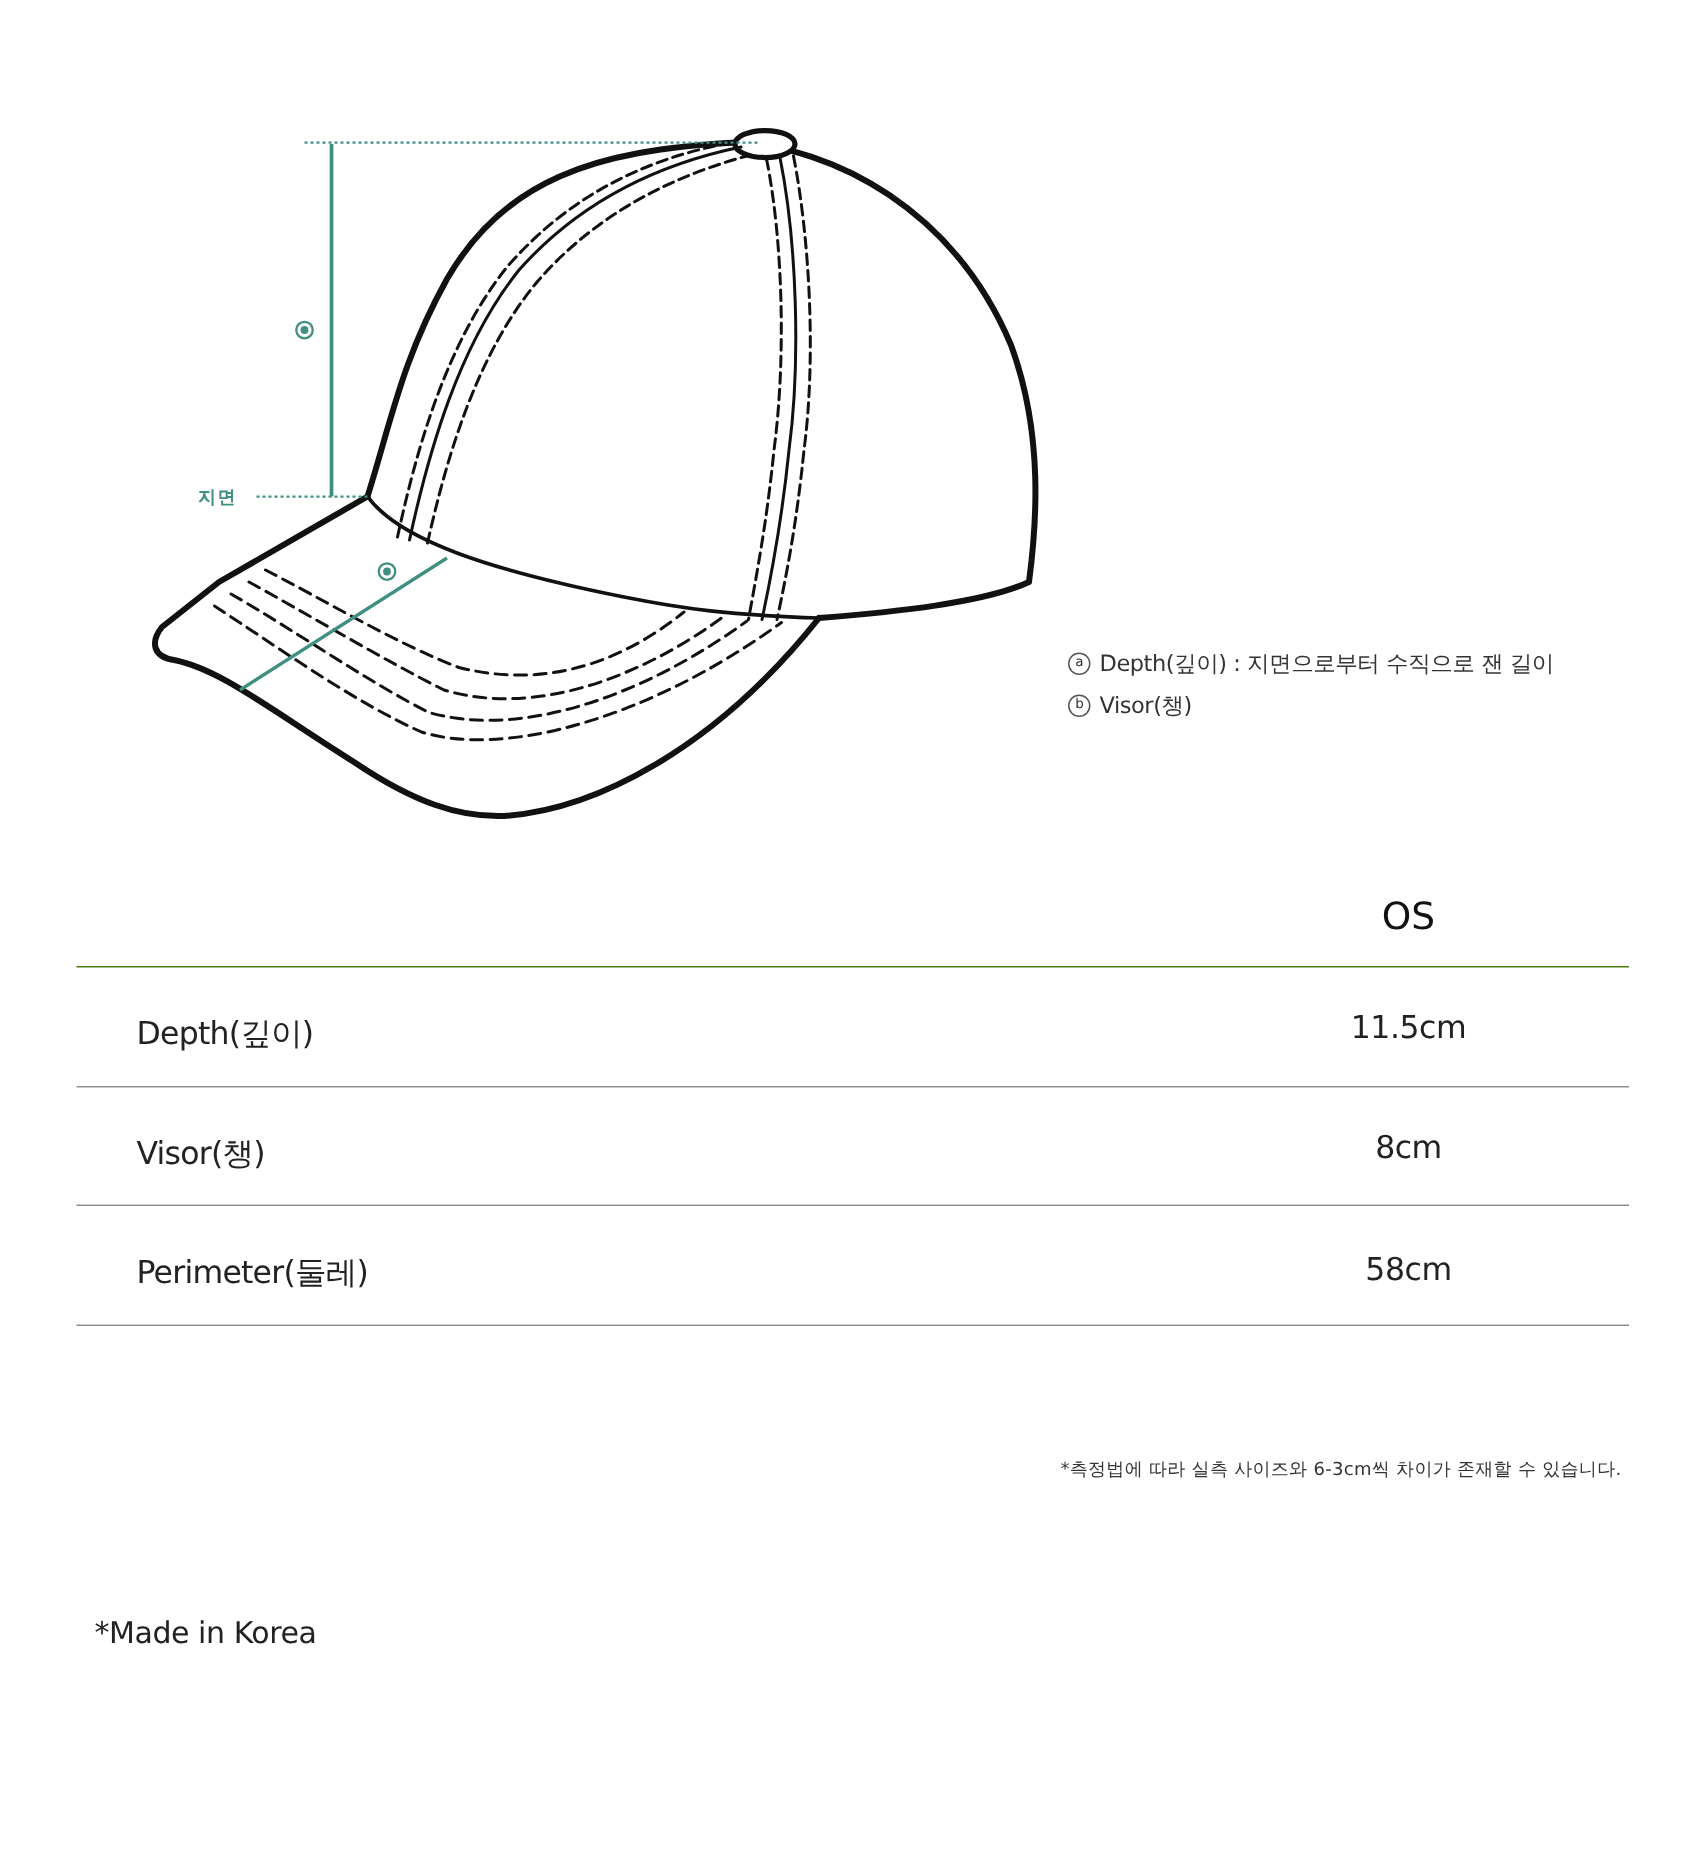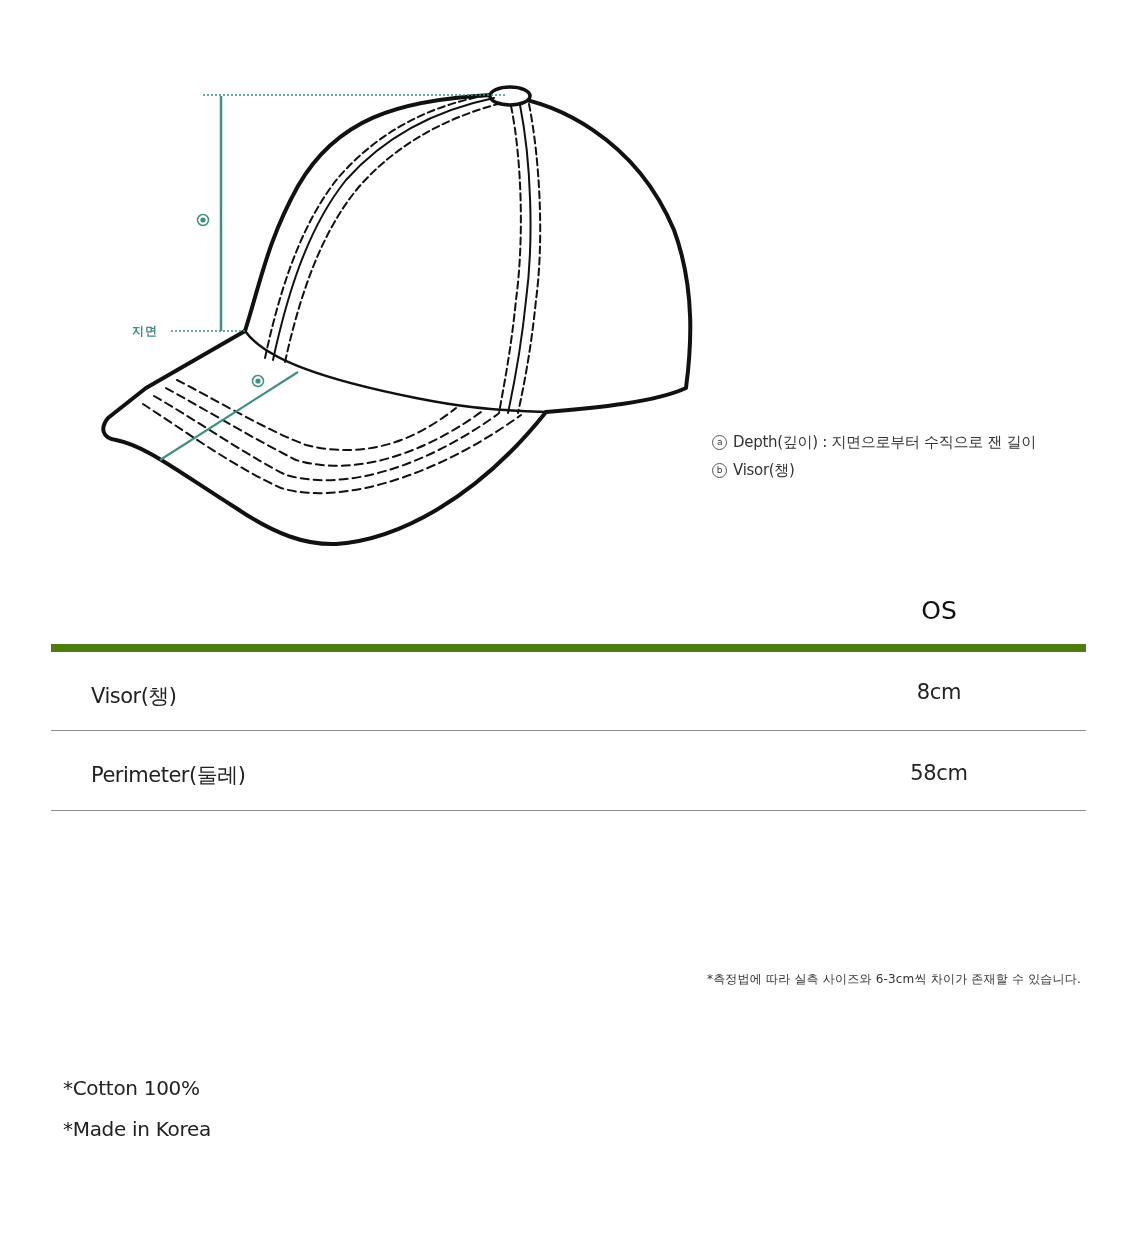--- a/index.html
+++ b/index.html
@@ -63,21 +63,21 @@
       color: #333333;
     }
     .size-table {
       position: absolute;
       left: 51px;
       top: 588px;
       width: 1035px;
     }
     .size-header {
       height: 56px;
-      border-bottom: 8px solid #4d7c0f;
+      border-bottom: 1px solid #4d7c0f;
       position: relative;
     }
     .size-header .col-head {
       position: absolute;
       left: 838px;
       width: 100px;
       text-align: center;
       top: 8px;
       font-size: 25px;
       color: #111111;
@@ -179,28 +179,31 @@
   <div class="legend-row">
     <span class="legend-marker">b</span>
     <span>Visor(챙)</span>
   </div>
 </div>
 
 <div class="size-table">
   <div class="size-header">
     <div class="col-head">OS</div>
   </div>
+  <div class="size-row" style="height:79px;">
+    <div class="row-label" style="top:30px;">Depth(깊이)</div>
+    <div class="row-value" style="top:28px;">11.5cm</div>
+  </div>
   <div class="size-row" style="height:78px;">
     <div class="row-label" style="top:30px;">Visor(챙)</div>
     <div class="row-value" style="top:28px;">8cm</div>
   </div>
   <div class="size-row" style="height:79px;">
     <div class="row-label" style="top:30px;">Perimeter(둘레)</div>
     <div class="row-value" style="top:30px;">58cm</div>
   </div>
 </div>
 
 <div class="note">*측정법에 따라 실측 사이즈와 6-3cm씩 차이가 존재할 수 있습니다.</div>
 
 <div class="specs">
-  <div>*Cotton 100%</div>
   <div>*Made in Korea</div>
 </div>
 
 </body></html>

